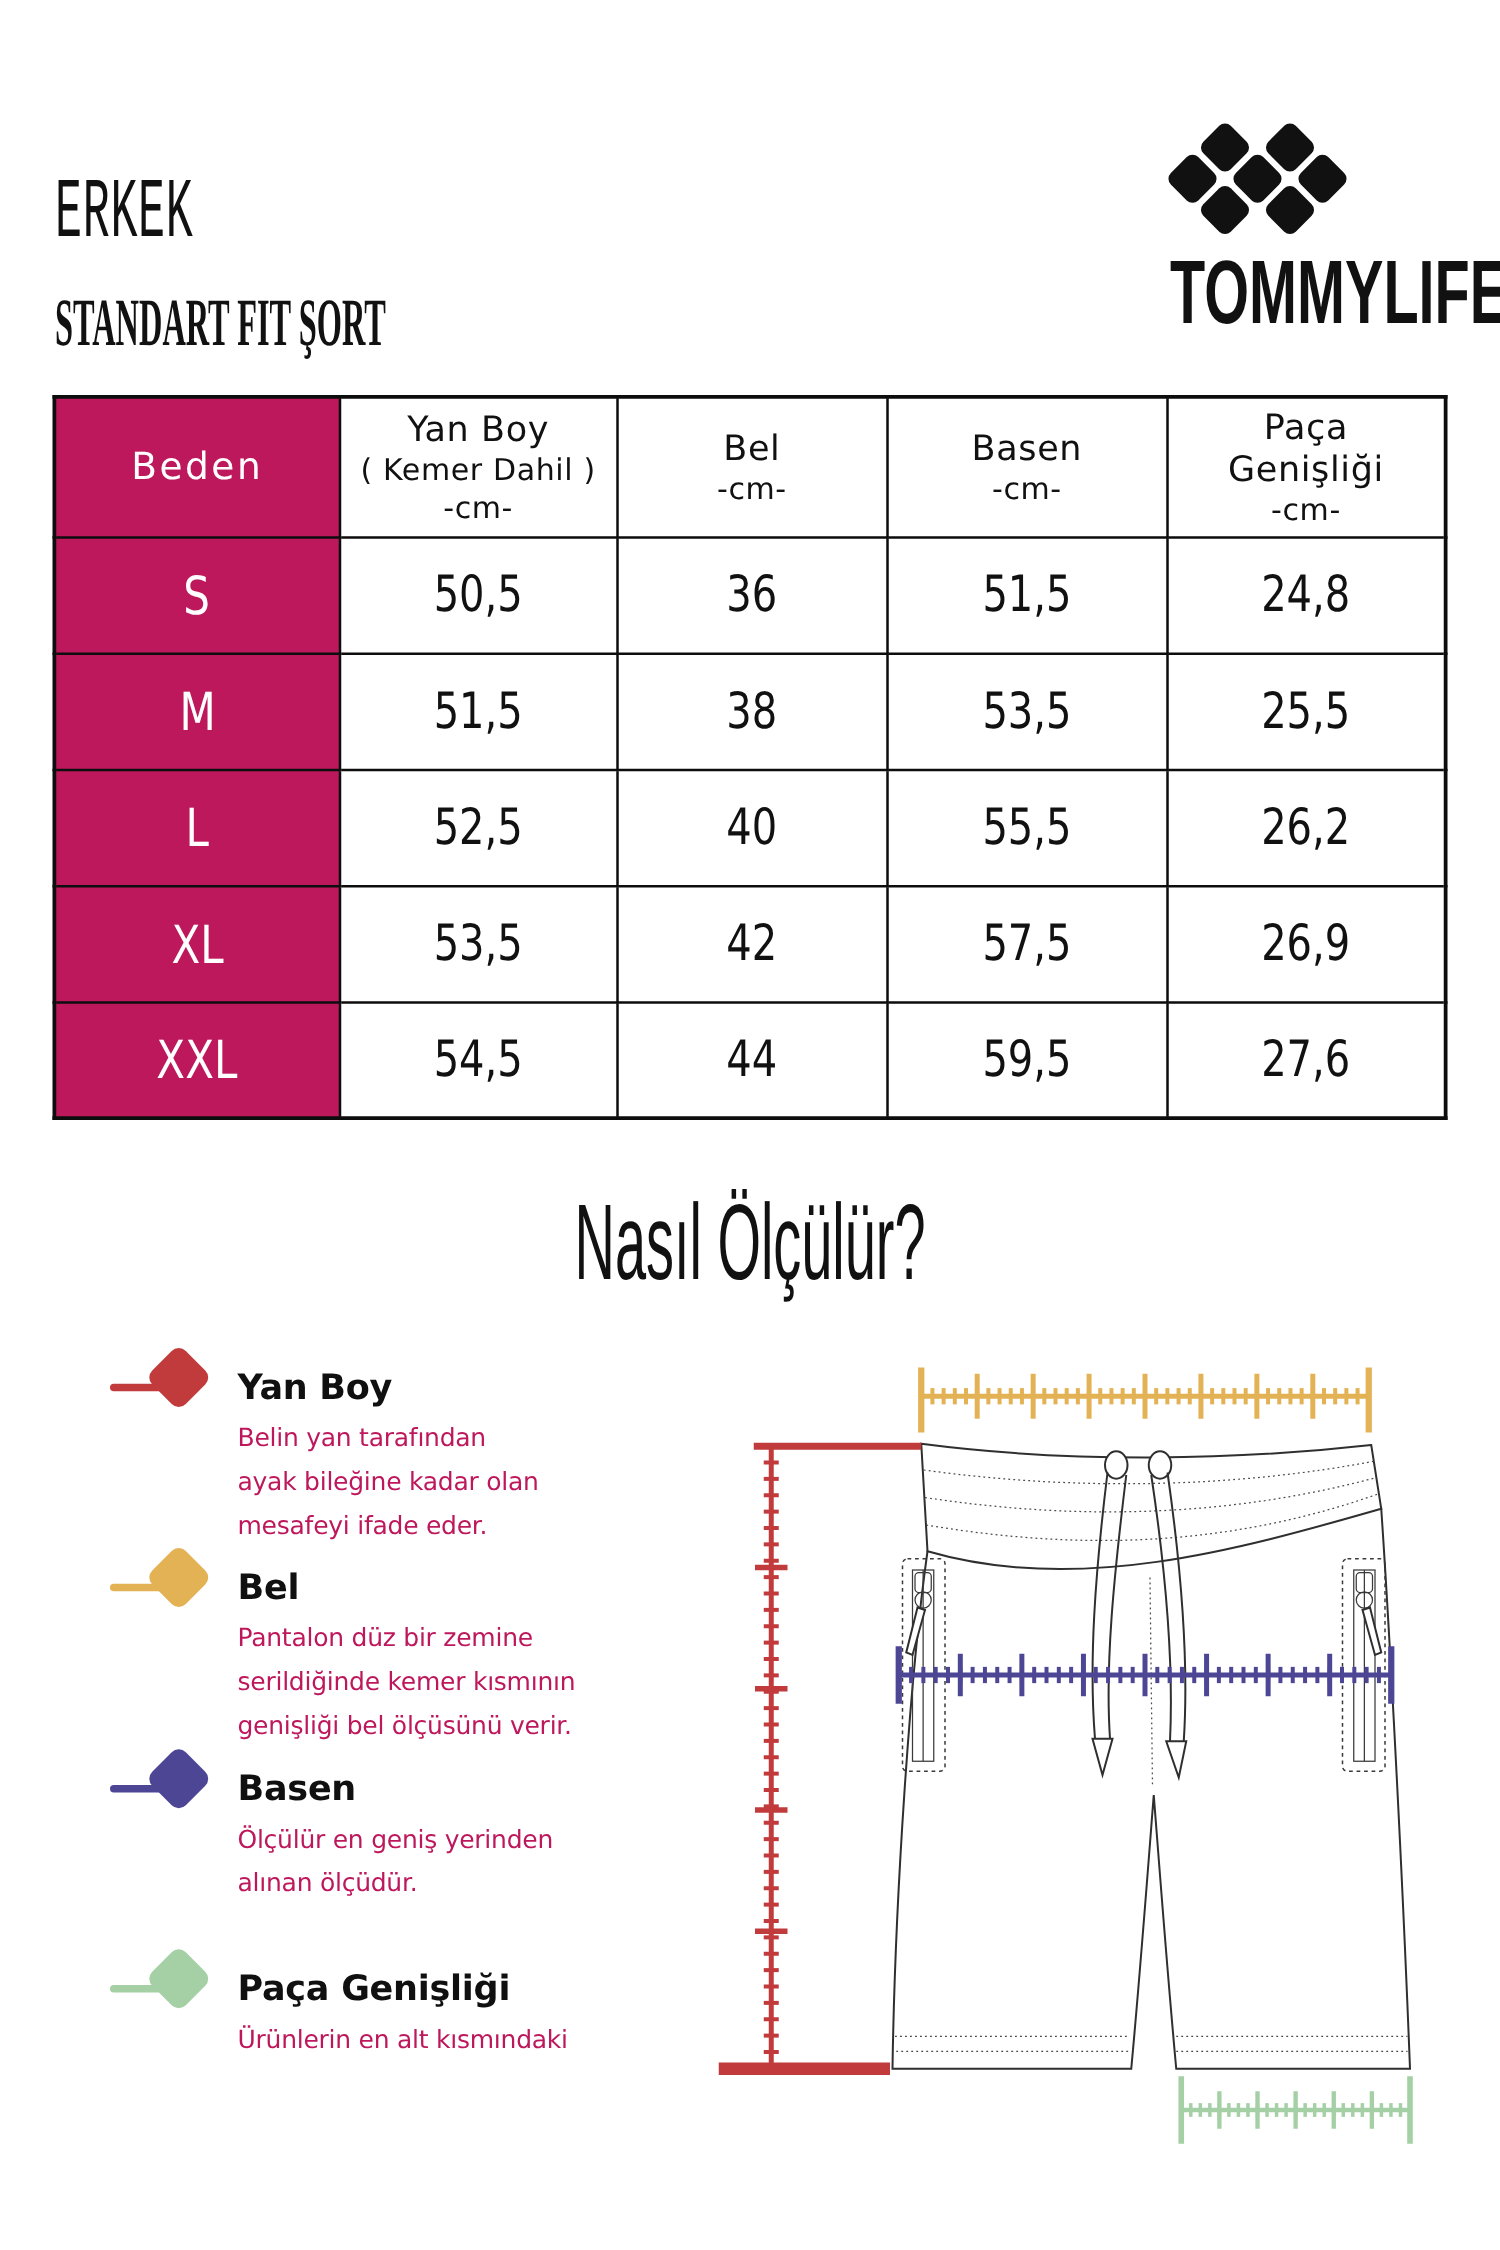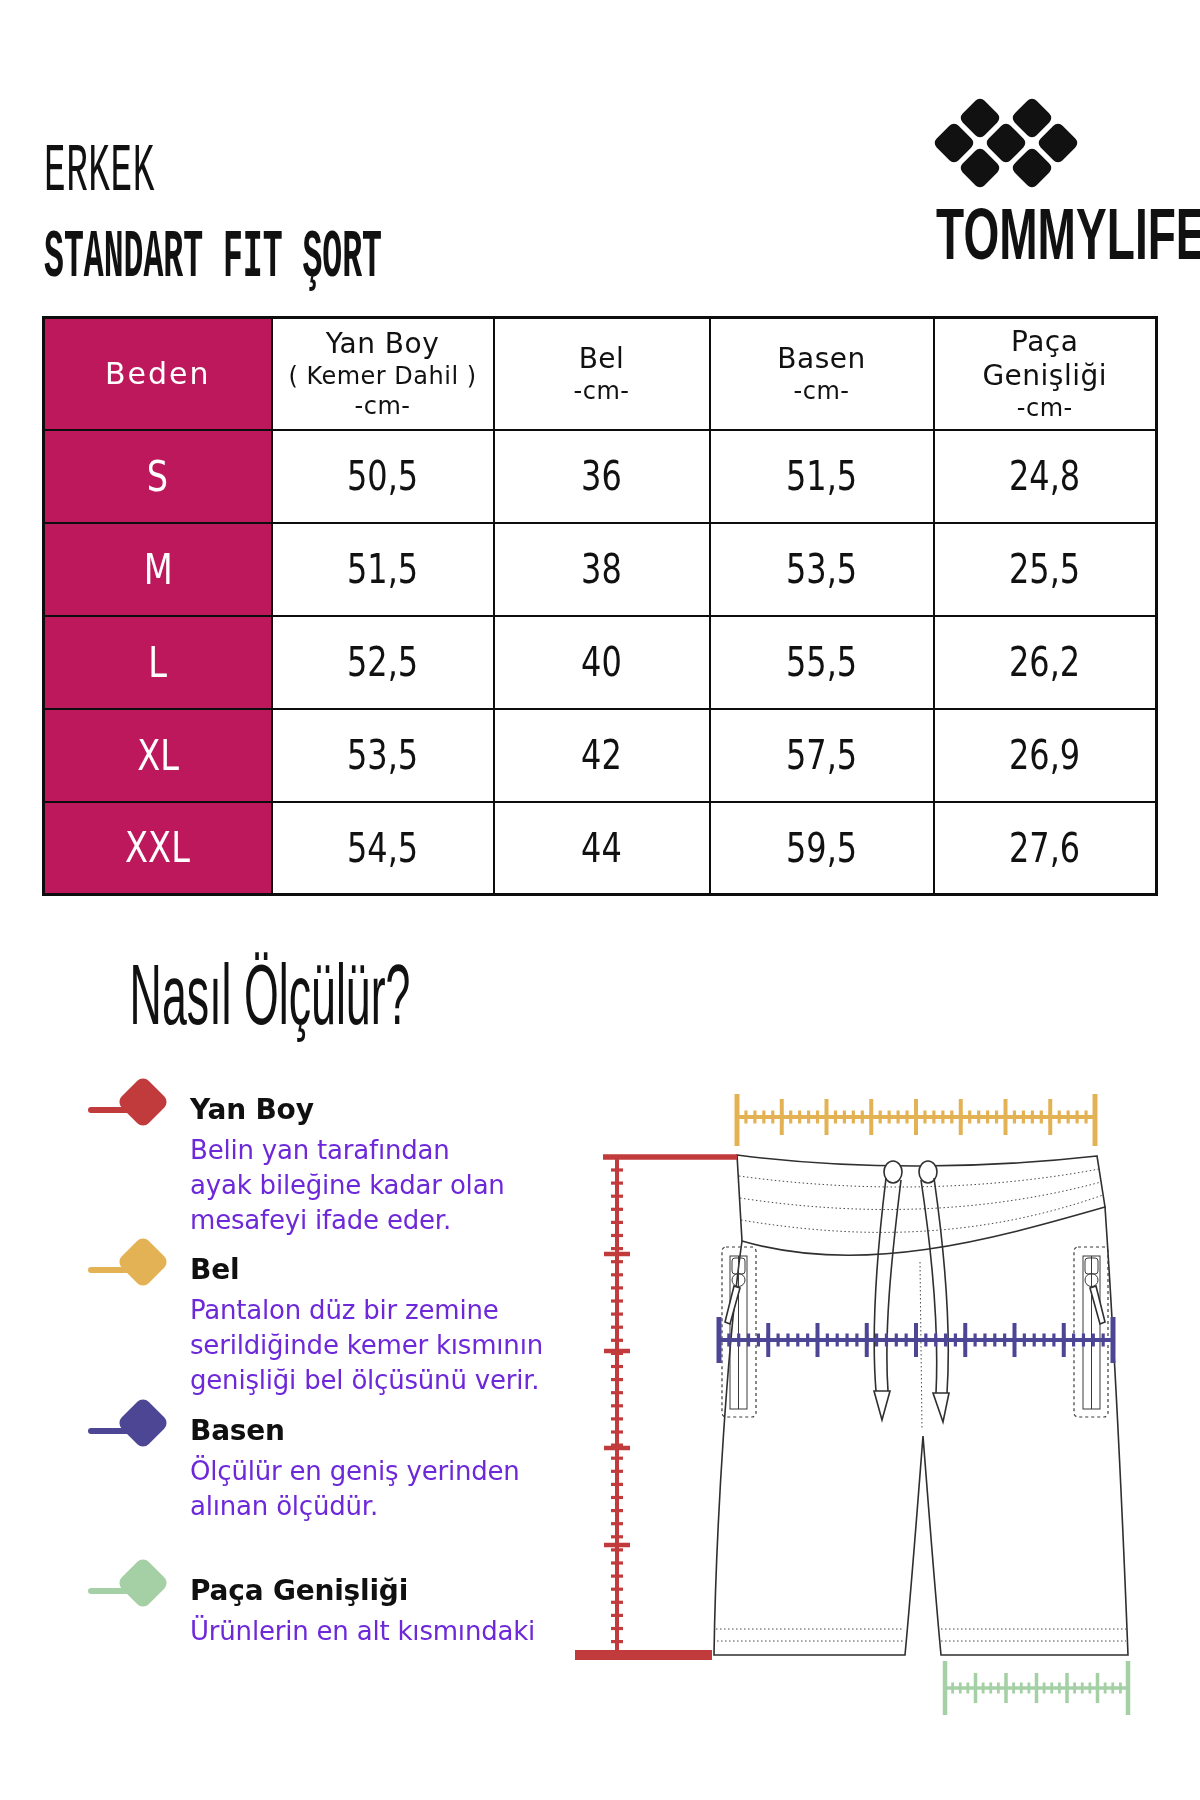--- a/index.html
+++ b/index.html
@@ -5,22 +5,22 @@
   html,body { margin:0; padding:0; background:#fff; }
   .page { position:relative; width:1200px; height:1800px; background:#ffffff;
           font-family:"DejaVu Sans", sans-serif; color:#111; overflow:hidden; }
 
   .cx { display:inline-block; white-space:nowrap; }
 
   
   .cat   { position:absolute; left:44px; top:134px; font-family:Liberation Mono, monospace;
            font-size:68px; line-height:76px; font-weight:400; }
   .cat .cx { transform:scaleX(0.53); transform-origin:left center; letter-spacing:1px;}
-  .title { position:absolute; left:44px; top:216px; font-family:Liberation Mono, monospace;
-           font-size:69px; line-height:84px; font-weight:700;text-align:right; }
+  .title { position:absolute; left:44px; top:216px; font-family:Liberation Serif, serif;
+           font-size:54px; line-height:84px; font-weight:700;text-align:right; }
   .title .cx { transform:scaleX(0.48); transform-origin:left center; }
 
   .logo-svg { position:absolute; left:860px; top:95px; }
   .brand { position:absolute; left:860px; top:198px; width:292px; text-align:center;
            font-family:"Liberation Sans",sans-serif; font-size:72px; line-height:72px; font-weight:700; }
   .brand .cx { transform:scaleX(0.64); transform-origin:center; }
 
   
   table.sizes { position:absolute; left:42px; top:316px; border-collapse:collapse;
                 table-layout:fixed; border:3px solid #0d0d0d; }
@@ -28,32 +28,32 @@
   table.sizes thead tr { height:112px; }
   table.sizes tbody tr { height:93px; }
   .blk { background:#be185d; color:#ffffff; border-color:#0d0d0d !important; }
   th.blk { font-size:30px; font-weight:400; letter-spacing:2px; }
   .hl1 { font-size:28px; line-height:34px; font-weight:400; letter-spacing:0.5px; }
   .hl2 { font-size:24px; line-height:30px; font-weight:400; letter-spacing:0.5px; }
   td .val { font-size:40px; transform:scaleX(0.8); transform-origin:center; }
   td .szl { font-size:42px; transform:scaleX(0.8); transform-origin:center; }
 
   
-  .howto { position:absolute; left:0; top:948px; width:1200px; text-align:left;
+  .howto { position:absolute; left:0; top:948px; width:1200px; text-align:center;
            font-family:"Liberation Sans",sans-serif; font-size:86px; line-height:92px; font-weight:400; }
   .howto .cx { transform:scaleX(0.52); transform-origin:center; }
 
   
   .legend-item { position:absolute; left:88px; width:470px; }
   .lm-line    { position:absolute; left:0px;  top:15px; width:48px; height:6px; border-radius:3px; background:#888; }
   .lm-diamond { position:absolute; left:36px; top:-9px; width:38px; height:38px; border-radius:8px;
                 transform:rotate(45deg); background:#888; }
   .li-body  { margin-left:102px; }
   .li-title { font-size:28px; font-weight:700; line-height:36px; letter-spacing:-0.2px; color:#101010; }
-  .li-desc  { margin-top:5px; font-size:26px; line-height:35px; letter-spacing:-0.2px; color:#6d28d9; }
+  .li-desc  { margin-top:5px; font-size:20px; line-height:35px; letter-spacing:-0.2px; color:#be185d; }
 
   
   .diagram { position:absolute; left:540px; top:1040px; width:620px; height:700px; }
   .sketch  { stroke:#2f2f2f; stroke-width:1.6; fill:none; }
   .sketchf { stroke:#2f2f2f; stroke-width:1.6; fill:#ffffff; }
   .stitch  { stroke:#4a4a4a; stroke-width:1; fill:none; stroke-dasharray:1.5 2.5; }
   .dashed  { stroke:#3a3a3a; stroke-width:1.2; fill:none; stroke-dasharray:3 3; }
   .thin    { stroke:#3a3a3a; stroke-width:1; fill:none; }
 </style>
 </head>

